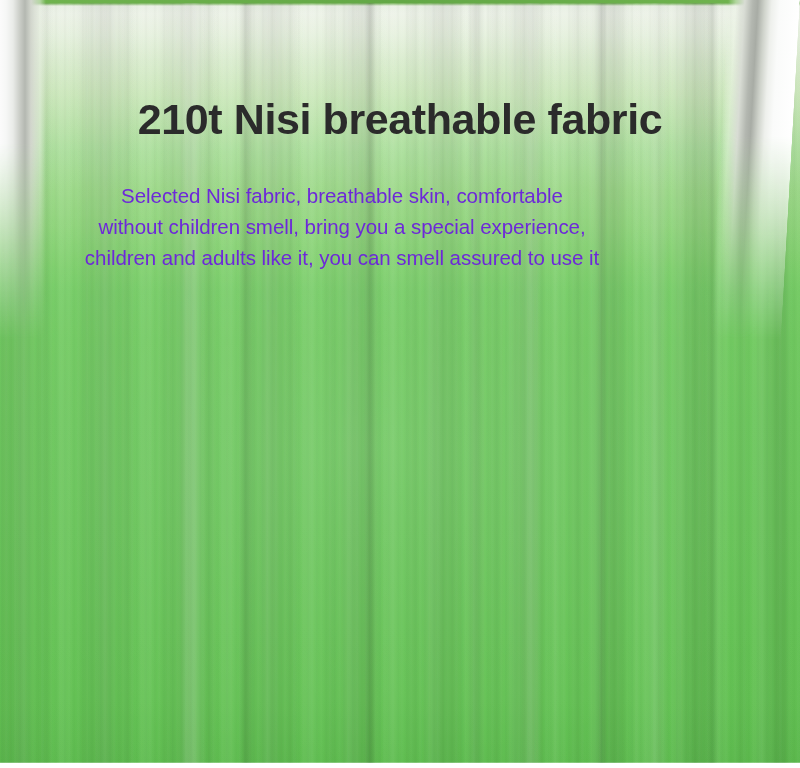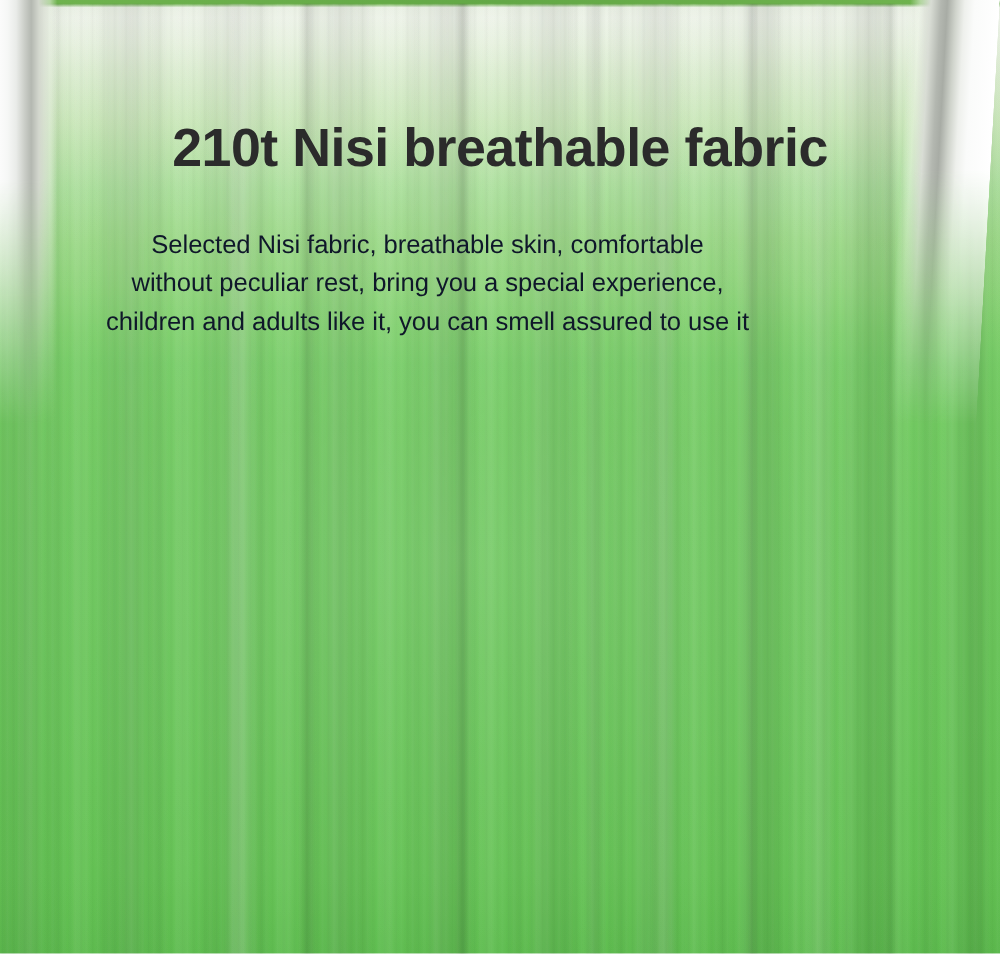--- a/index.html
+++ b/index.html
@@ -240,21 +240,21 @@
 
   .subcopy {
     position: absolute;
     top: 180px;
     left: 0;
     width: 684px;
     text-align: center;
     font-size: 20.5px;
     line-height: 31px;
     font-weight: normal;
-    color: #0f172a;
+    color: #6d28d9;
     letter-spacing: -0.05px;
   }
   .subcopy .line {
     display: block;
     white-space: nowrap;
   }
 </style>
 </head>
 <body>
 
@@ -271,18 +271,18 @@
   <div class="edge-left"></div>
   <div class="edge-right"></div>
   <div class="edge-bottom-line"></div>
 
   <div class="content">
 
     <div class="headline">210t Nisi breathable fabric</div>
 
     <div class="subcopy">
       <span class="line">Selected Nisi fabric, breathable skin, comfortable</span>
-      <span class="line">without peculiar rest, bring you a special experience,</span>
+      <span class="line">without children smell, bring you a special experience,</span>
       <span class="line">children and adults like it, you can smell assured to use it</span>
     </div>
 
   </div>
 </div>
 
 </body></html>

